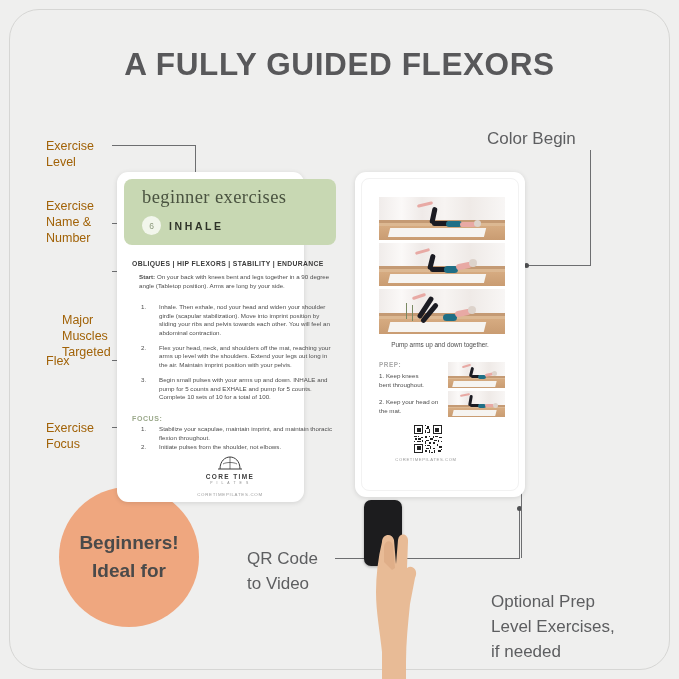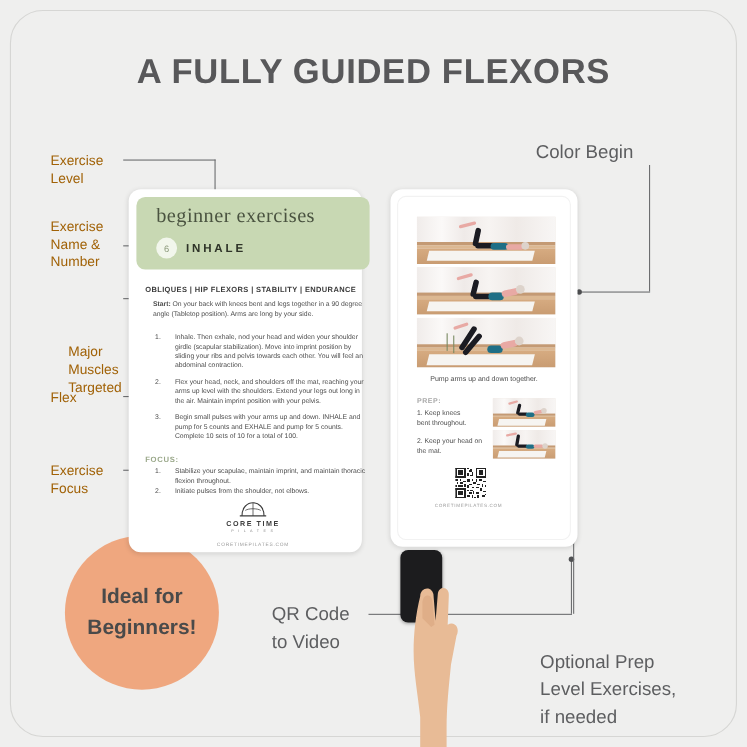--- a/index.html
+++ b/index.html
@@ -37,21 +37,21 @@
   .ln { position: absolute; background: #6d6e70; }
   .ln.h { height: 1px; }
   .ln.v { width: 1px; }
   .dot { position: absolute; width: 5px; height: 5px; border-radius: 50%; background: #4f5052; }
 
   
   .card {
     position: absolute; background: #fff; border-radius: 11px;
     box-shadow: 0 1px 5px rgba(0,0,0,.12);
   }
-  #card-left  { left: 117px; top: 172px; width: 212px; height: 330px; }
+  #card-left  { left: 117px; top: 172px; width: 187px; height: 330px; }
   #card-right { left: 355px; top: 172px; width: 170px; height: 325px; }
   #card-right-inner {
     position:absolute; left:6px; top:6px; right:6px; bottom:6px;
     background:#fff; border-radius:8px; border:1px solid #f2f2f2;
   }
 
   
   .green-head {
     position: absolute; left: 7px; top: 7px; width: 212px; height: 66px;
     background: #c8d8b3; border-radius: 8px;
@@ -202,22 +202,22 @@
   <div class="ln v" style="left:519px; top:510px; height:48px;"></div>
   <div class="dot" style="left:517px; top:506px;"></div>
 
   <div class="ann big" style="left:491px; top:563px; white-space:pre-line;margin-top:26px;">Optional Prep
 Level Exercises,
 if needed</div>
   <div class="ln v" style="left:521px; top:468px; height:90px;"></div>
   <div class="dot" style="left:519px; top:464px;"></div>
 
   <div class="badge">
+    <div>Beginners!</div>
     <div>Ideal for</div>
-    <div>Beginners!</div>
   </div>
 
   <div class="card" id="card-left">
 
     <div class="green-head">
       <div class="script">beginner exercises</div>
       <div class="numcircle">6</div>
       <div class="exname">INHALE</div>
     </div>
 

